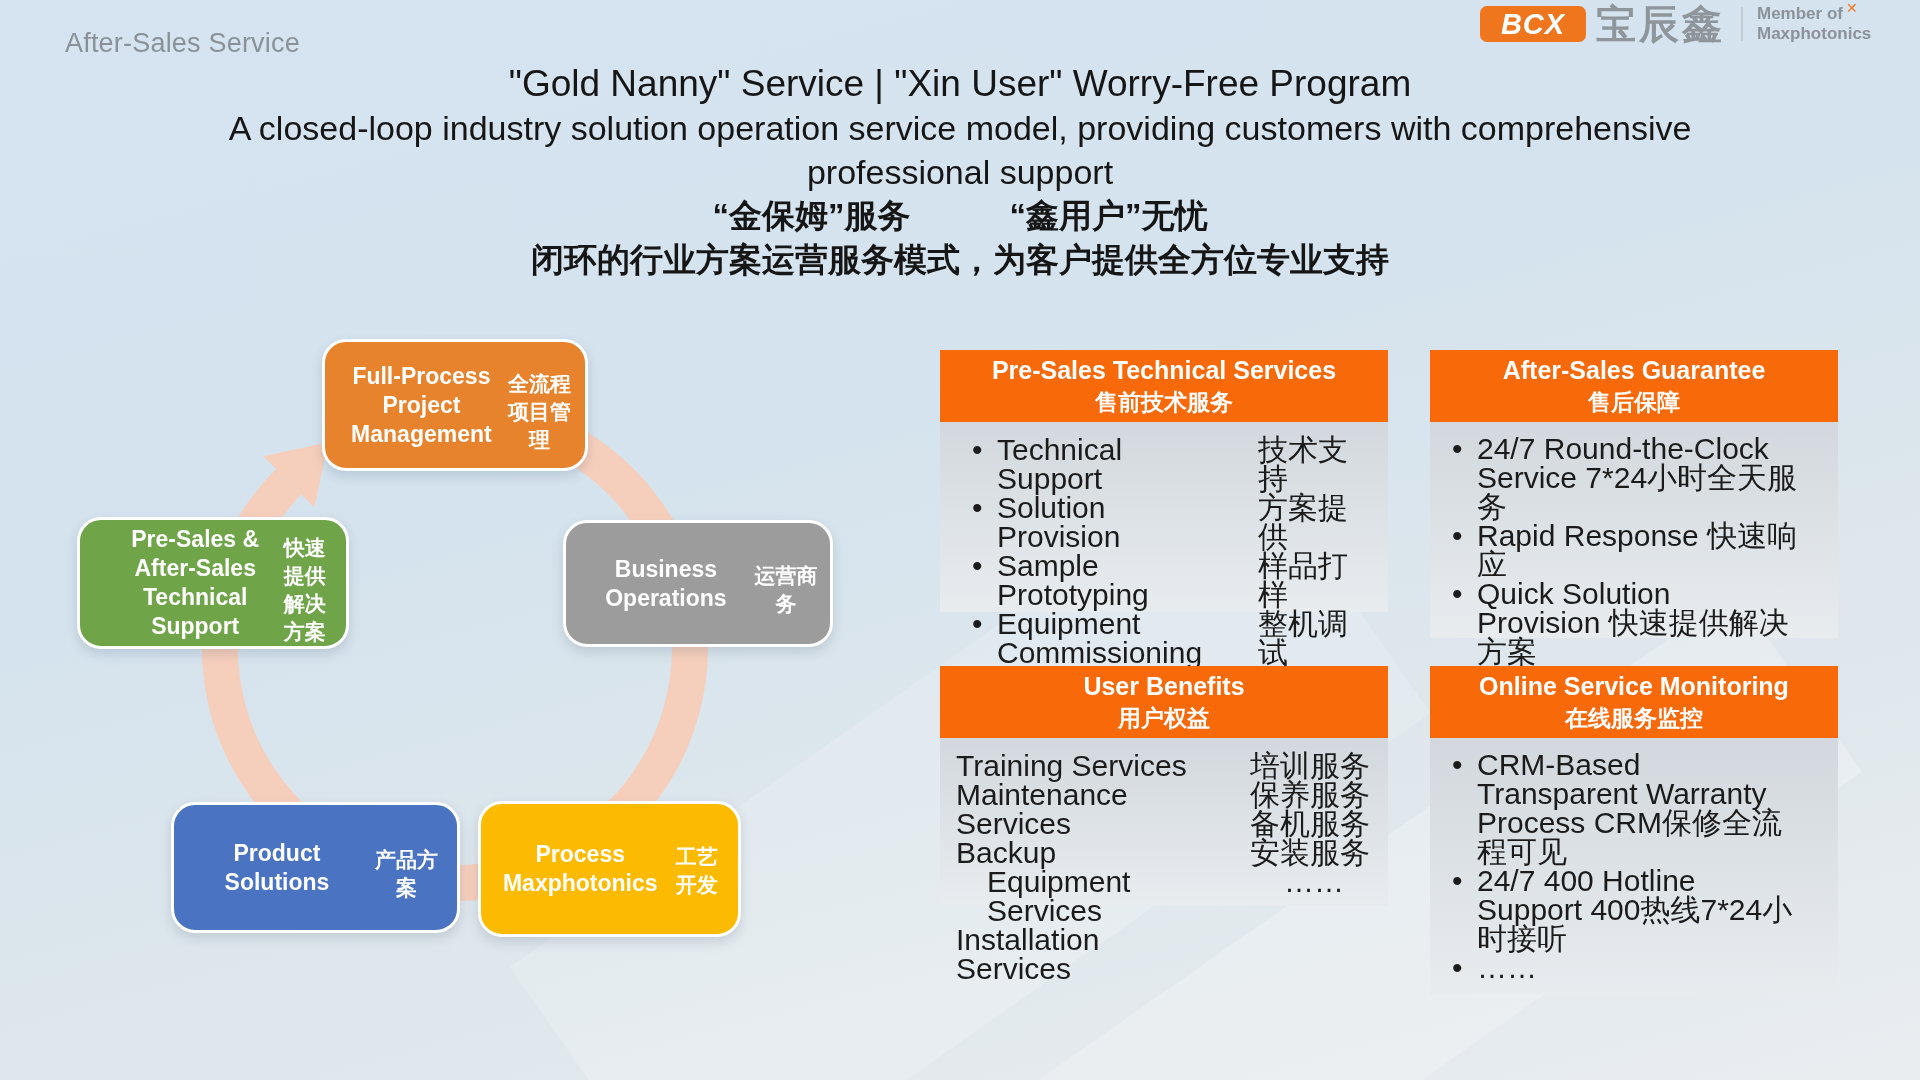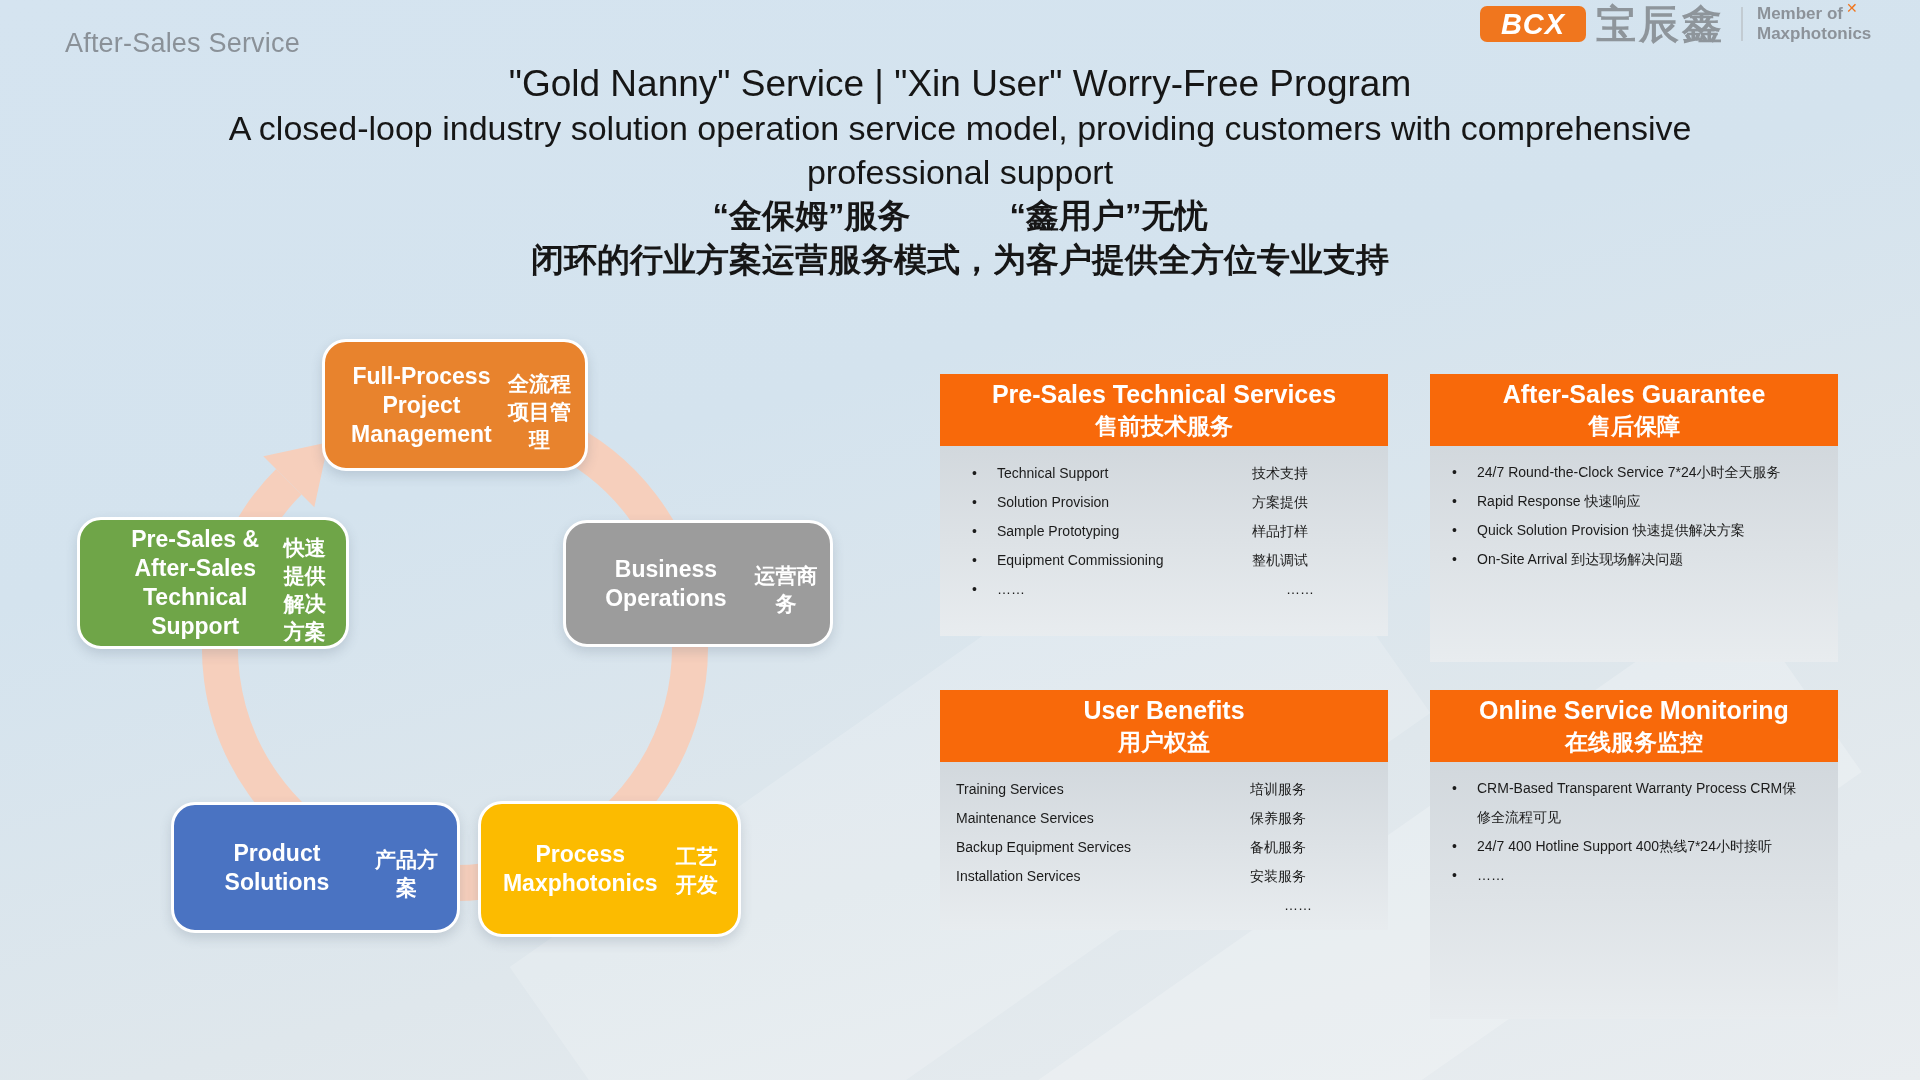--- a/index.html
+++ b/index.html
@@ -40,27 +40,27 @@
   .cycle-box .en{font-size:23px;font-weight:700;line-height:29px;}
   .cycle-box .cn{font-size:21px;font-weight:700;margin-top:13px;}
   .cycle-box.tight .cn{margin-top:3px;}
   .box-0{left:322px;top:339px;width:266px;height:132px;}
   .box-1{left:563px;top:520px;width:270px;height:127px;}
   .box-2{left:478px;top:801px;width:263px;height:136px;}
   .box-3{left:171px;top:802px;width:289px;height:131px;}
   .box-4{left:77px; top:517px;width:272px;height:132px;padding-left:35px;}
 
   
-  .panel{position:absolute;z-index:2;margin-top:24px;}
+  .panel{position:absolute;z-index:2;}
   .panel-header{background:#f8690a;color:#fff;text-align:center;height:72px;
     display:flex;flex-direction:column;justify-content:center;}
   .panel-header .h-en{font-size:25px;font-weight:700;line-height:33px;}
   .panel-header .h-cn{font-size:23px;font-weight:700;line-height:31px;}
   .panel-body{background:linear-gradient(180deg,#d2d8dd 0%,#dde2e6 50%,#e8ecef 100%);
-    color:#1b1b1b;font-size:14px;line-height:29px;box-sizing:border-box;}
+    color:#1b1b1b;font-size:30px;line-height:29px;box-sizing:border-box;}
   .p1{left:940px;top:350px;width:448px;}
   .p1 .panel-body{height:190px;padding:13px 14px 0 26px;display:flex;}
   .p2{left:1430px;top:350px;width:408px;}
   .p2 .panel-body{height:216px;padding:12px 40px 0 16px;}
   .p3{left:940px;top:666px;width:448px;}
   .p3 .panel-body{height:168px;padding:13px 14px 0 16px;display:flex;}
   .p4{left:1430px;top:666px;width:408px;}
   .p4 .panel-body{height:257px;padding:12px 40px 0 16px;}
   .col-en{flex:0 0 230px;}
   .p3 .col-en{flex:0 0 250px;}

